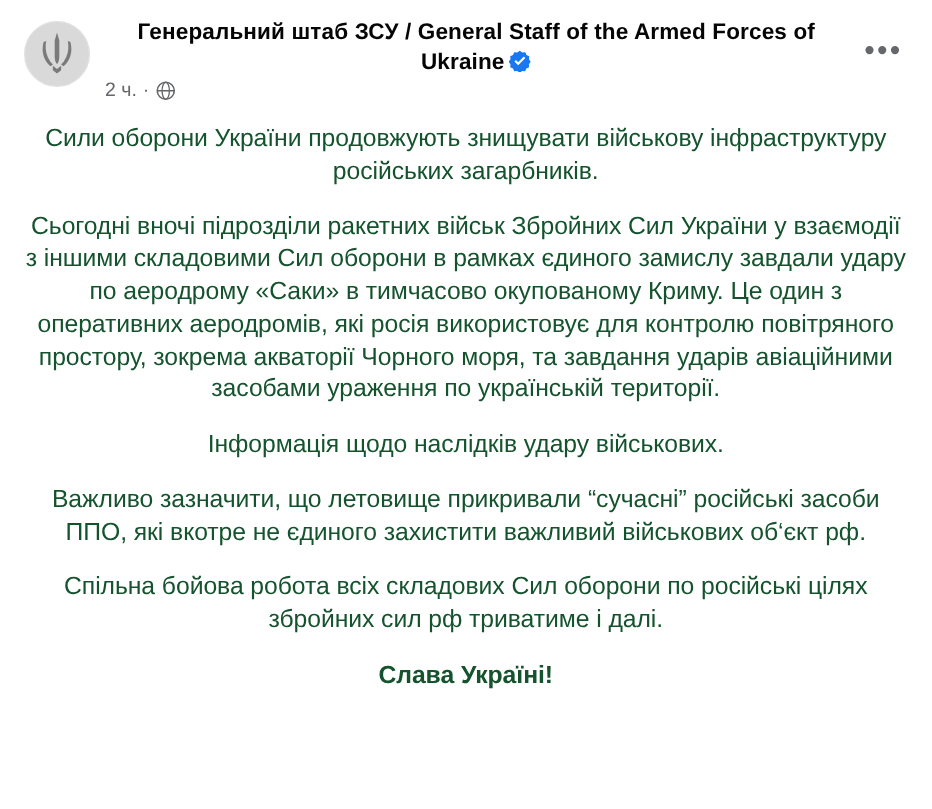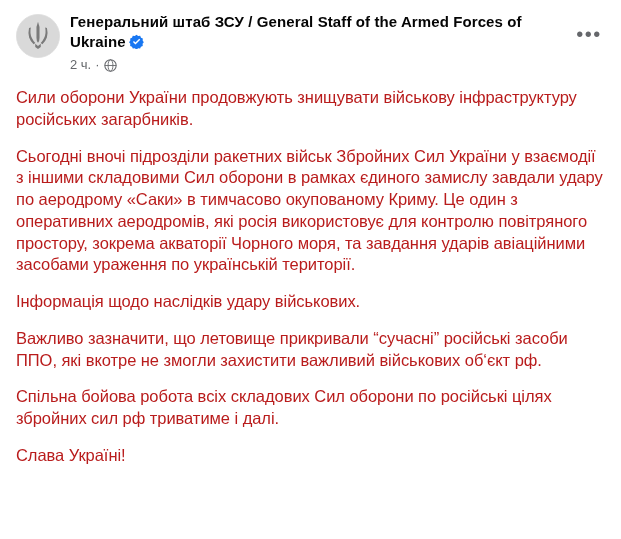--- a/index.html
+++ b/index.html
@@ -15,20 +15,21 @@
     overflow: hidden;
   }
 
   .post {
     width: 621px;
     height: 539px;
     background: #ffffff;
     box-sizing: border-box;
     padding: 12px 16px 0 16px;
     position: relative;
+    text-align: center;
   }
 
   
   .post-header {
     display: flex;
     align-items: flex-start;
     padding: 0 0 0 0;
     position: relative;
     min-height: 56px;
   }
@@ -70,21 +71,21 @@
     display: inline-block;
     width: 15px;
     height: 15px;
     vertical-align: -2px;
     margin-left: 3px;
   }
 
   .meta-row {
     display: flex;
     align-items: center;
-    margin-top: 5px;
+    margin-top: 0;
     color: #65676b;
     font-size: 13px;
     line-height: 16px;
   }
   .meta-sep {
     margin: 0 4px;
     font-size: 13px;
     color: #65676b;
   }
   .globe-icon {
@@ -110,28 +111,29 @@
     line-height: 10px;
     cursor: pointer;
     user-select: none;
   }
 
   
   .post-body {
     margin-top: 14px;
     font-size: 16.5px;
     line-height: 1.32;
-    color: #b91c1c;
+    color: #14532d;
     letter-spacing: -0.05px;
   }
   .post-body p {
     margin: 0 0 15px 0;
   }
   .post-body p:last-child {
     margin-bottom: 0;
+    font-weight: bold;
   }
 </style>
 </head>
 <body>
 
 <div class="post">
 
   <div class="post-header">
 
     <div class="avatar">
@@ -165,18 +167,18 @@
       </div>
     </div>
 
     <div class="more-button">•••</div>
   </div>
 
   <div class="post-body">
     <p>Сили оборони України продовжують знищувати військову інфраструктуру російських загарбників.</p>
     <p>Сьогодні вночі підрозділи ракетних військ Збройних Сил України у взаємодії з іншими складовими Сил оборони в рамках єдиного замислу завдали удару по аеродрому «Саки» в тимчасово окупованому Криму. Це один з оперативних аеродромів, які росія використовує для контролю повітряного простору, зокрема акваторії Чорного моря, та  завдання ударів авіаційними засобами ураження по українській території.</p>
     <p>Інформація щодо наслідків удару військових.</p>
-    <p>Важливо зазначити, що летовище прикривали “сучасні” російські засоби ППО, які вкотре не змогли захистити важливий військових об‘єкт рф.</p>
+    <p>Важливо зазначити, що летовище прикривали “сучасні” російські засоби ППО, які вкотре не єдиного захистити важливий військових об‘єкт рф.</p>
     <p>Спільна бойова робота всіх складових Сил оборони по російські цілях збройних сил рф триватиме і далі.</p>
     <p>Слава Україні!</p>
   </div>
 
 </div>
 
 </body></html>

